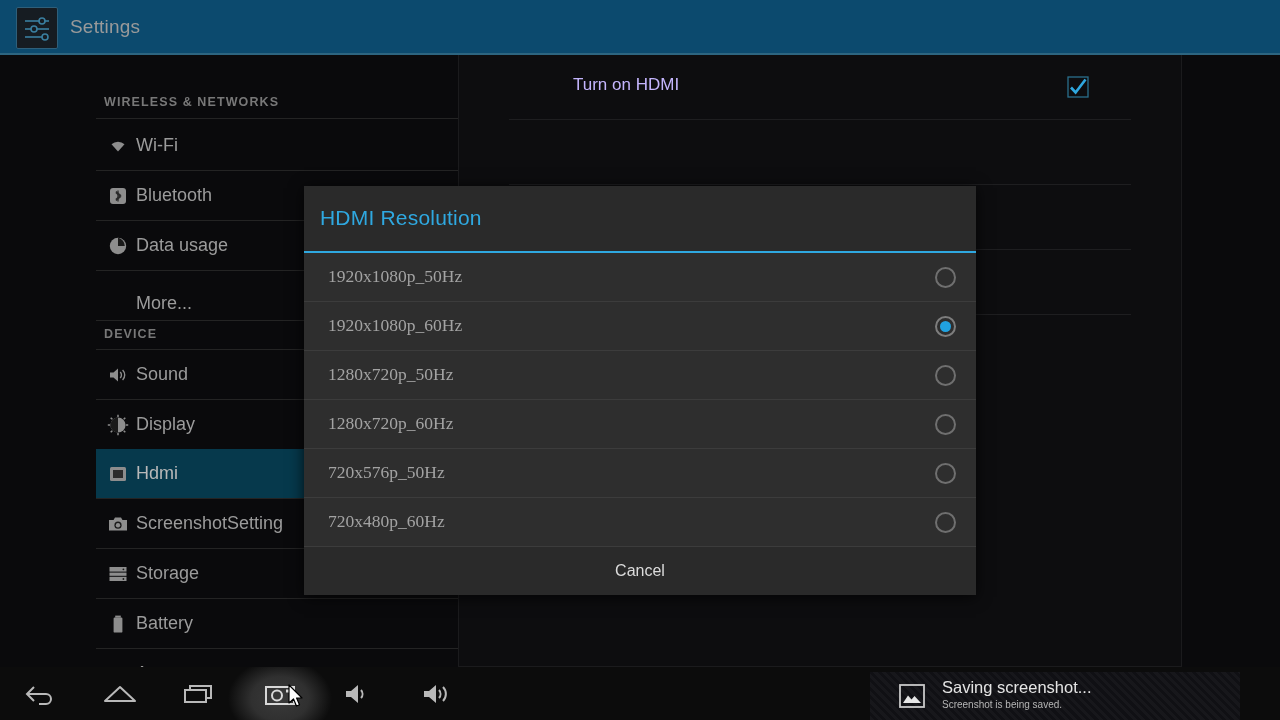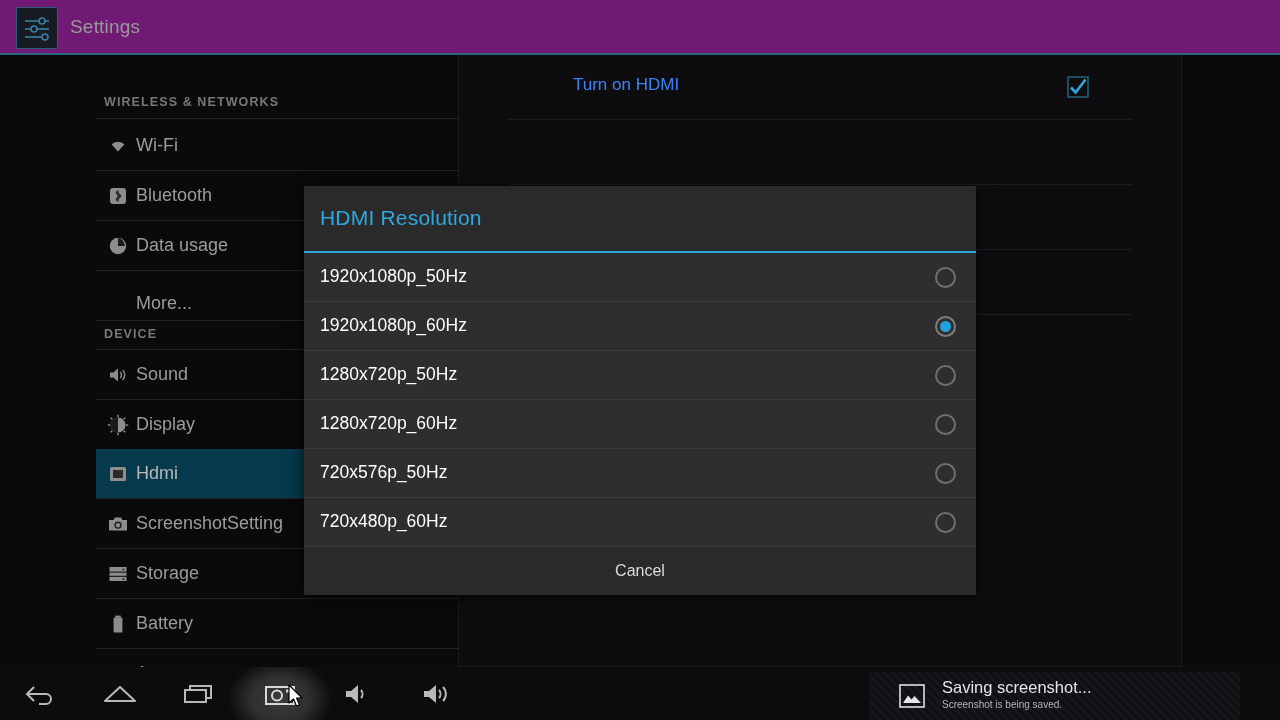--- a/index.html
+++ b/index.html
@@ -8,21 +8,21 @@
     background:#000;
     font-family:"Liberation Sans", sans-serif;
     color:#cfcfcf;
     position:relative;
     -webkit-font-smoothing:antialiased;
   }
 
   
   #titlebar {
     position:absolute; left:0; top:0; width:1280px; height:55px;
-    background:#701a75;
+    background:#0c4a6e;
   }
   #titlebar .rule {
     position:absolute; left:0; bottom:0; width:1280px; height:2px;
     background:#2d6580;
   }
   #app-icon {
     position:absolute; left:16px; top:7px; width:42px; height:42px;
     background:#161c22;
     border:1px solid #2f5f7a;
     border-radius:2px;
@@ -72,21 +72,21 @@
     position:absolute; left:458px; top:0; width:724px; height:612px;
     background:#0d0d0f;
     border:1px solid #1b1b1d;
     border-top:none;
   }
   .ct-row {
     position:absolute; left:0; width:722px; height:65px;
   }
   .ct-row .ct-label {
     position:absolute; left:114px; top:20px;
-    font-size:17px; color:#3b82f6;
+    font-size:17px; color:#c4b5fd;
   }
   .ct-row .ct-rule {
     position:absolute; left:50px; bottom:0; width:622px; height:1px;
     background:#1e1e20;
   }
   #hdmi-checkbox {
     position:absolute; right:92px; top:21px; width:22px; height:22px;
   }
 
   
@@ -102,22 +102,22 @@
   }
   #dialog-title-rule {
     position:absolute; left:0; top:65px; width:672px; height:2px;
     background:#2fa8e0;
   }
   .opt-row {
     position:absolute; left:0; width:672px; height:49px;
     background:#2e2e2e;
   }
   .opt-row .opt-label {
-    position:absolute; left:16px; top:13px;
-    font-size:17.5px; color:#ffffff;
+    position:absolute; left:24px; top:13px;
+    font-size:17.5px; color:#a3a3a3;font-family:Liberation Serif, serif;
   }
   .opt-row .opt-rule {
     position:absolute; left:0; bottom:0; width:672px; height:1px;
     background:#3c3c3c;
   }
   .radio {
     position:absolute; right:20px; top:14px; width:21px; height:21px;
     border-radius:50%;
     border:2px solid #6f6f6f;
     background:transparent;

